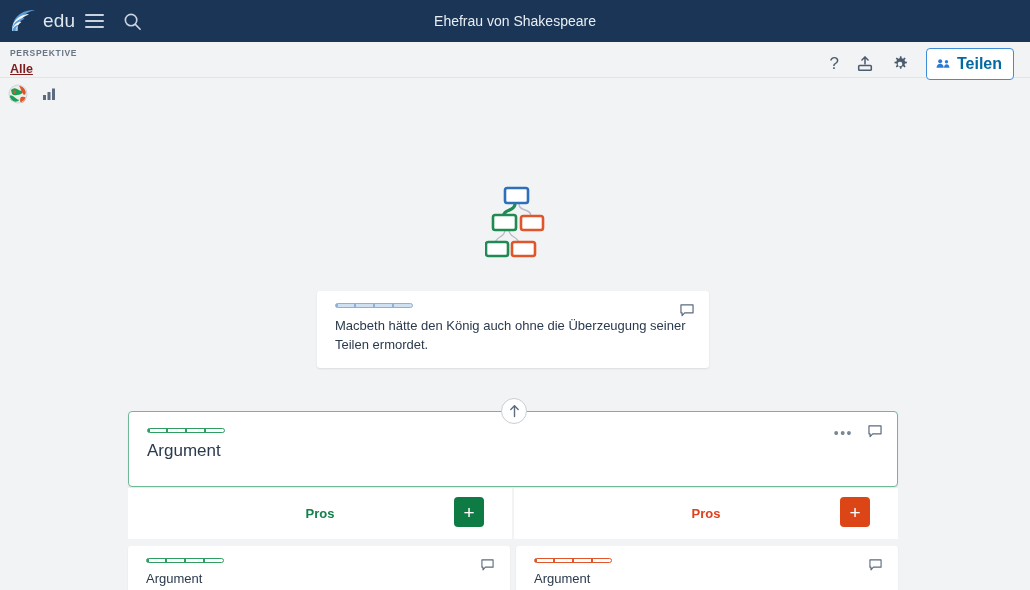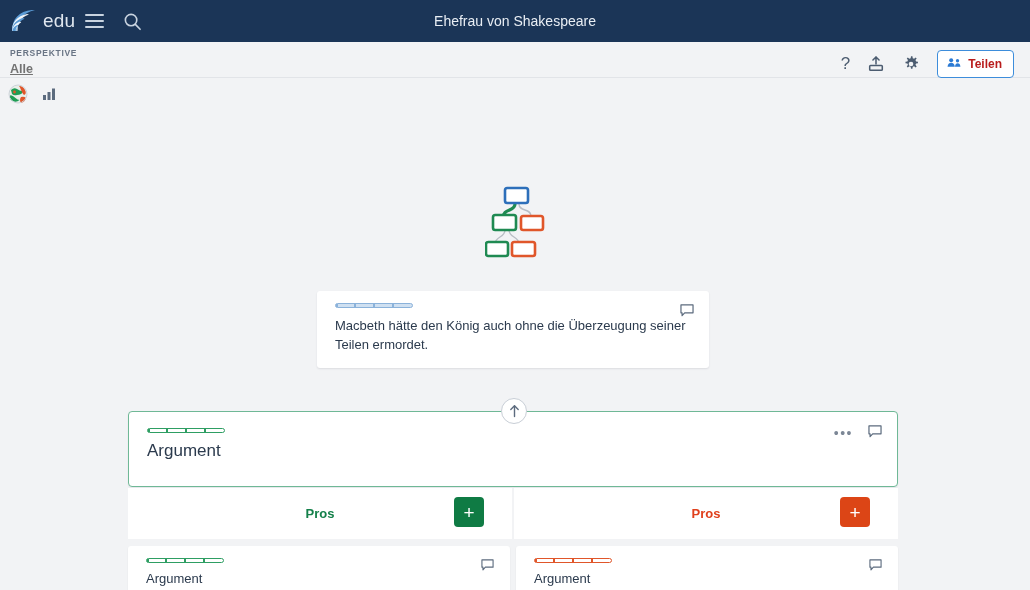--- a/index.html
+++ b/index.html
@@ -47,34 +47,34 @@
     border-bottom: 1px solid #e2e4e8;
     display: flex; align-items: center;
     padding: 8px 16px 0 10px;
   }
   .perspective { line-height: 1.15; }
   .perspective-label {
     font-size: 8.5px; letter-spacing: .7px; color: #6a7585;
     font-weight: bold; text-transform: uppercase;
   }
   .perspective-value {
-    font-size: 12.5px; color: #737373; font-weight: bold;
+    font-size: 12.5px; color: #7f1d1d; font-weight: bold;
     text-decoration: underline; cursor: pointer; display:inline-block;
   }
   .subheader-right {
     margin-left: auto; display: flex; align-items: center; gap: 17px;
   }
   .hdr-ico { color:#4c5c70; cursor:pointer; display:flex; align-items:center; }
   .help-ico { font-size: 17px; color:#4c5c70; font-weight: normal; }
   .share-btn {
     border: 1px solid #3d8ddb; border-radius: 4px;
-    background: #fff; color: #b91c1c;
-    font-size: 12px; font-weight: bold;
+    background: #fff; color: #0369a1;
+    font-size: 16px; font-weight: bold;
     padding: 6px 11px 6px 9px;
-    display: flex; align-items: flex-start; gap: 6px;
+    display: flex; align-items: center; gap: 6px;
     cursor: pointer;
   }
 
   
   .toolrow {
     height: 32px; display: flex; align-items: center;
     gap: 13px; padding-left: 8px;
   }
   .tool-ico { cursor: pointer; display:flex; align-items:center; }
 

